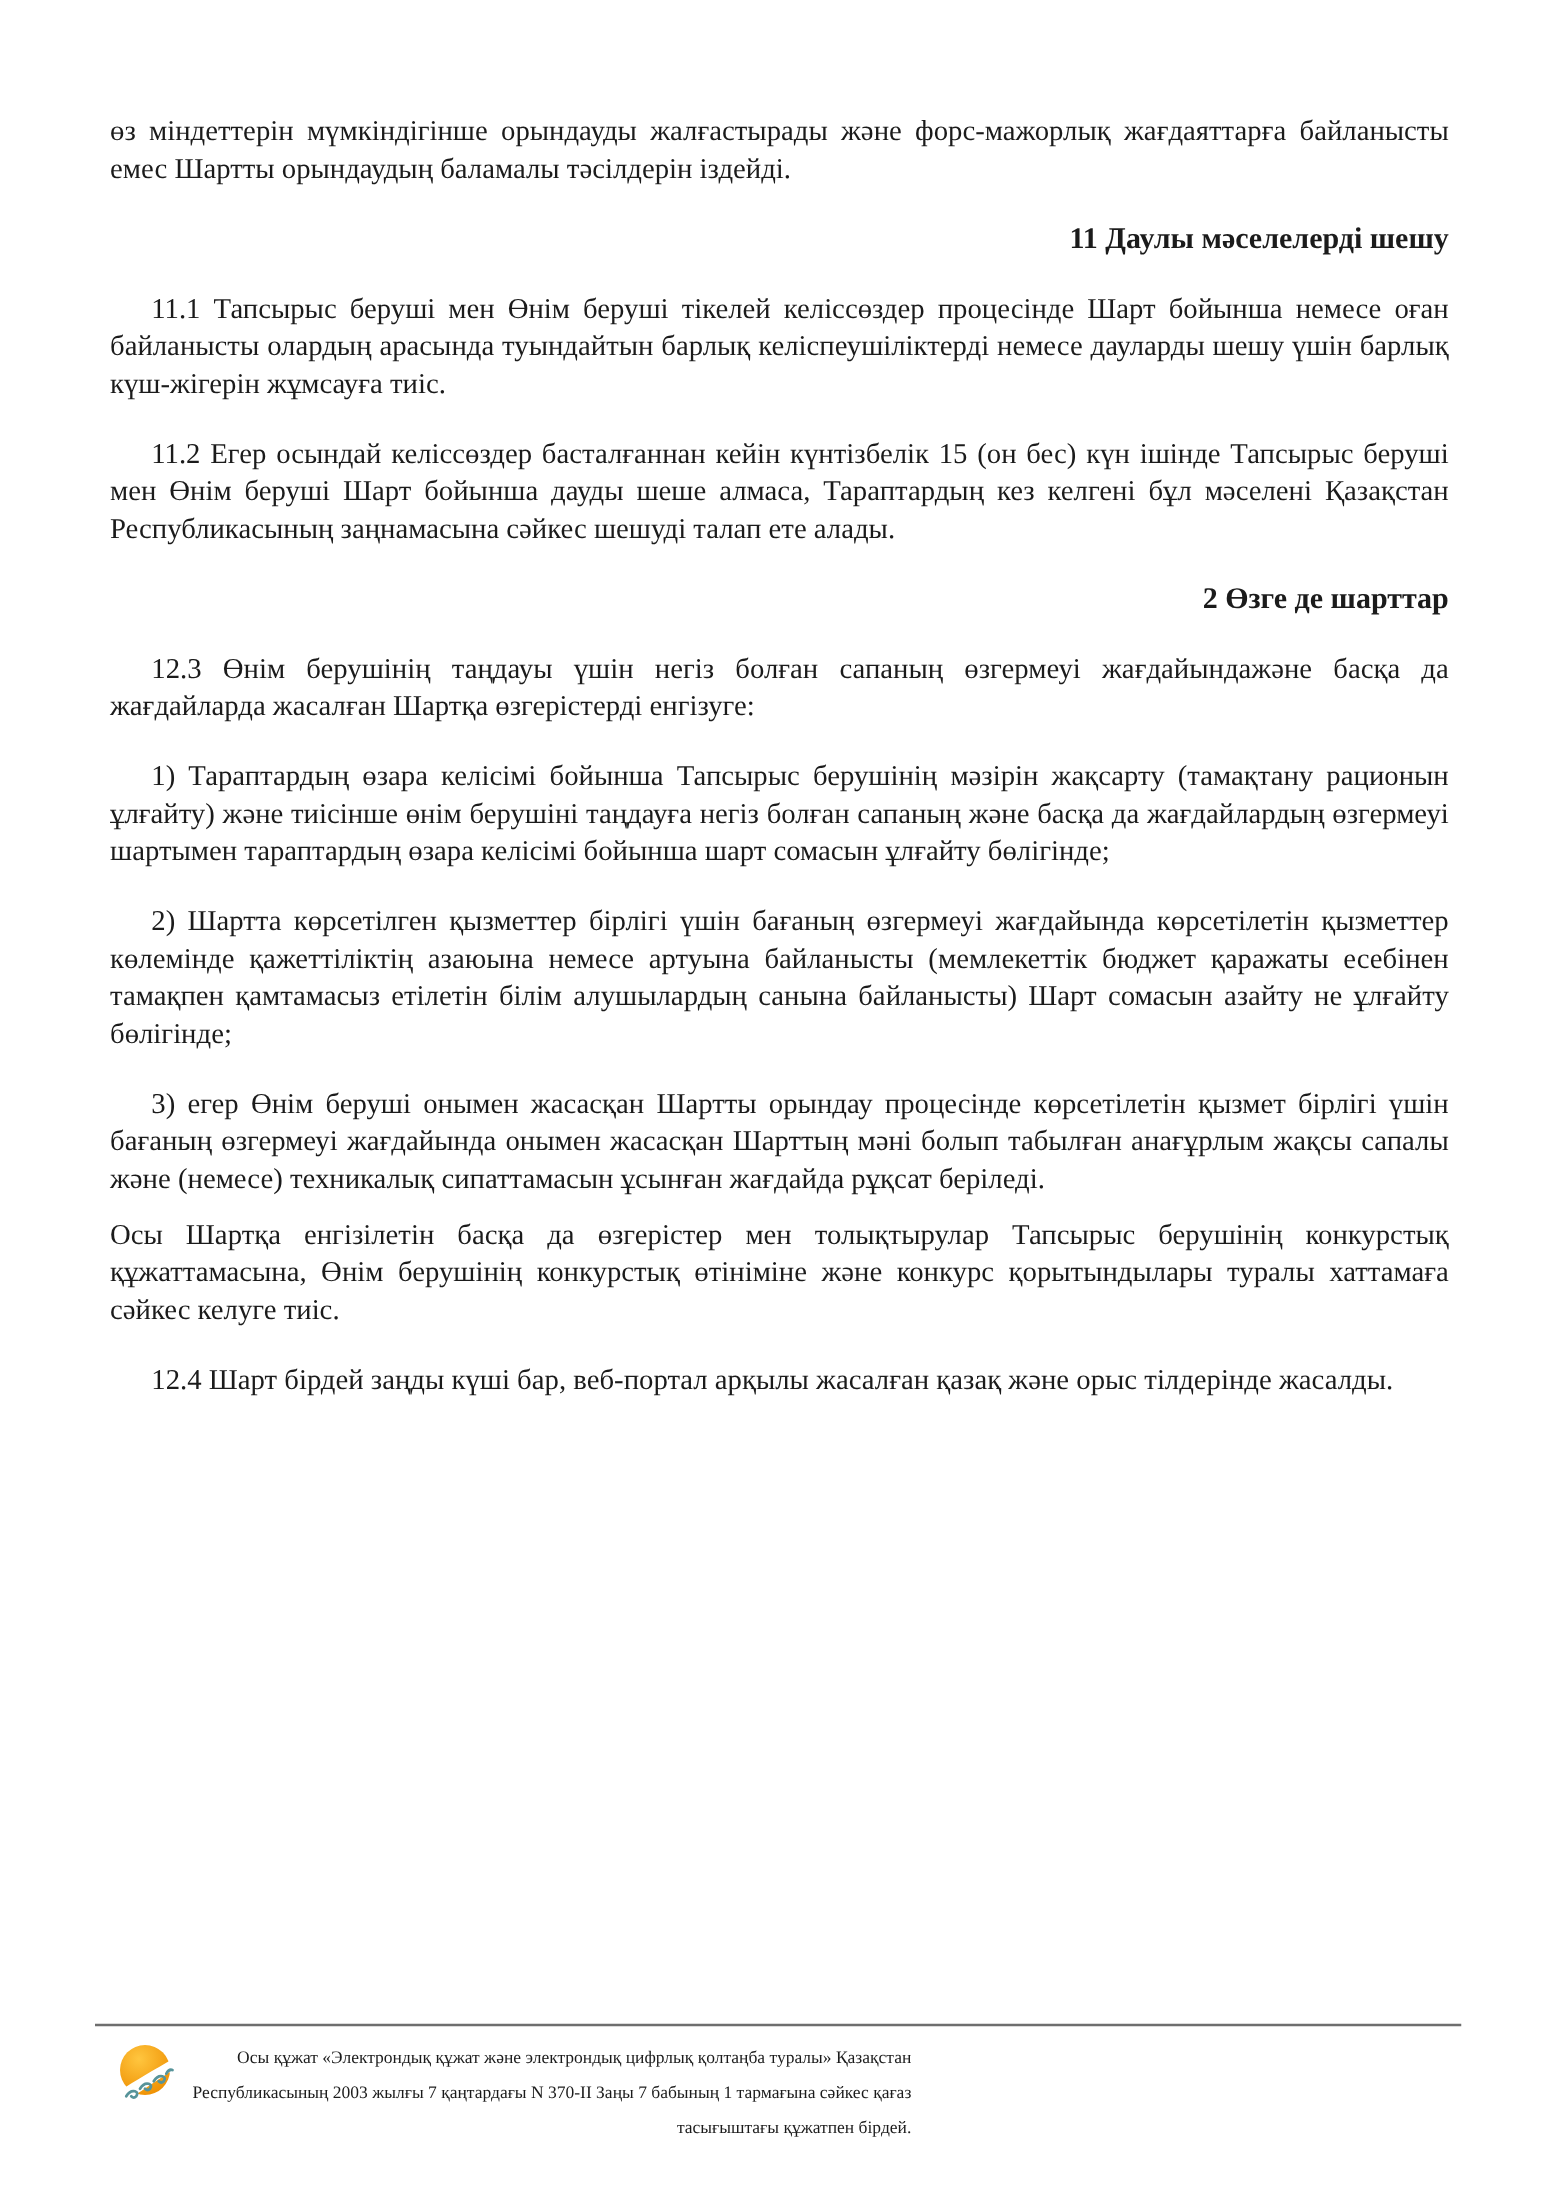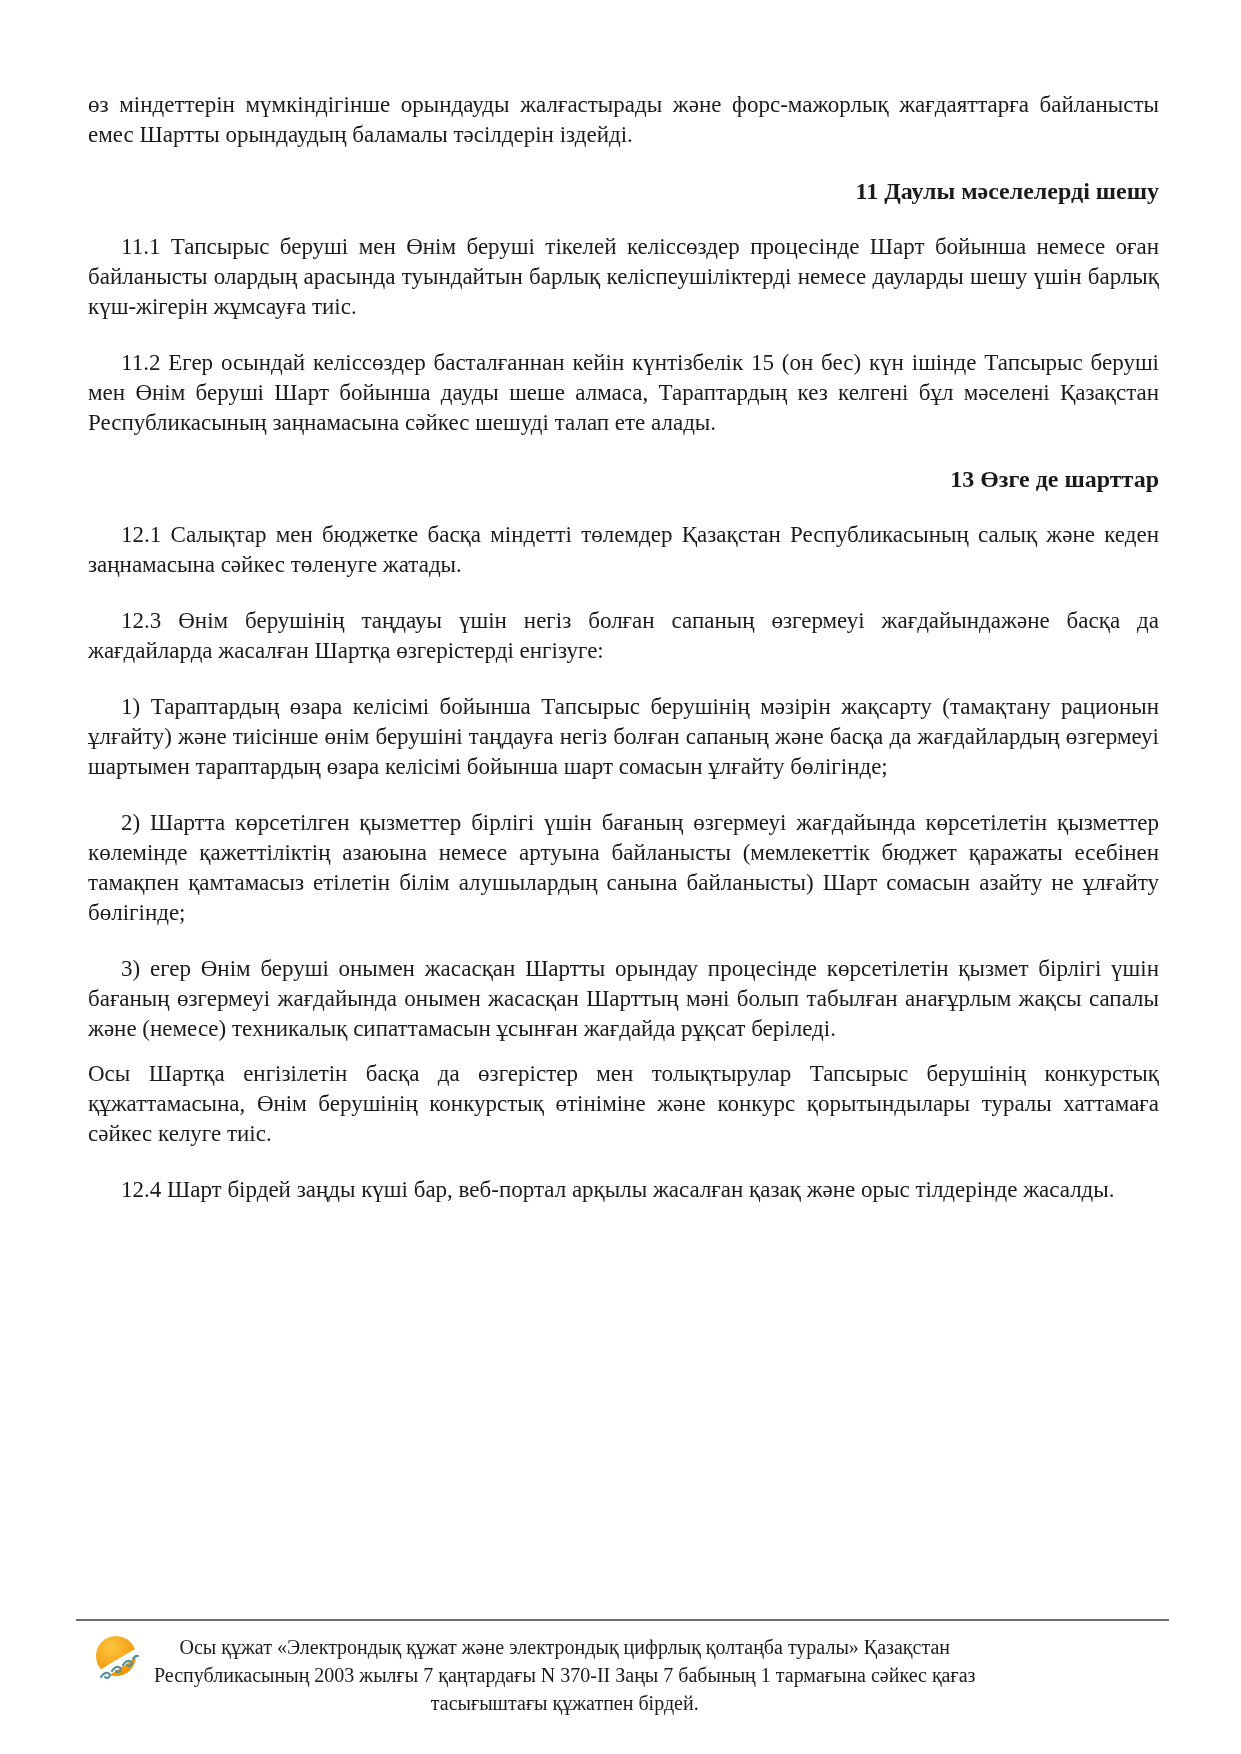--- a/index.html
+++ b/index.html
@@ -59,43 +59,42 @@
     display: flex;
     align-items: flex-start;
   }
   .footer-logo {
     flex: 0 0 auto;
     width: 46px;
     height: 48px;
     margin: 2px 14px 0 18px;
   }
   .footer-text {
-    font-size: 20px;
+    font-size: 14px;
     line-height: 28px;
     color: #1b1b1b;
-    text-align: center;
+    text-align: right;
   }
 </style>
 </head>
 <body>
 
 <div class="page">
 
   <div class="content">
 
     <p class="no-indent">өз міндеттерін мүмкіндігінше орындауды жалғастырады және форс-мажорлық жағдаяттарға байланысты емес Шартты орындаудың баламалы тәсілдерін іздейді.</p>
 
     <h2>11 Даулы мәселелерді шешу</h2>
 
     <p>11.1 Тапсырыс беруші мен Өнім беруші тікелей келіссөздер процесінде Шарт бойынша немесе оған байланысты олардың арасында туындайтын барлық келіспеушіліктерді немесе дауларды шешу үшін барлық күш-жігерін жұмсауға тиіс.</p>
     <p>11.2 Егер осындай келіссөздер басталғаннан кейін күнтізбелік 15 (он бес) күн ішінде Тапсырыс беруші мен Өнім беруші Шарт бойынша дауды шеше алмаса, Тараптардың кез келгені бұл мәселені Қазақстан Республикасының заңнамасына сәйкес шешуді талап ете алады.</p>
 
-    <h2>13 Өзге де шарттар</h2>
+    <h2>2 Өзге де шарттар</h2>
 
-    <p>12.1 Салықтар мен бюджетке басқа міндетті төлемдер Қазақстан Республикасының салық және кеден заңнамасына сәйкес төленуге жатады.</p>
     <p>12.3 Өнім берушінің таңдауы үшін негіз болған сапаның өзгермеуі жағдайындажәне басқа да жағдайларда жасалған Шартқа өзгерістерді енгізуге:</p>
     <p>1) Тараптардың өзара келісімі бойынша Тапсырыс берушінің мәзірін жақсарту (тамақтану рационын ұлғайту) және тиісінше өнім берушіні таңдауға негіз болған сапаның және басқа да жағдайлардың өзгермеуі шартымен тараптардың өзара келісімі бойынша шарт сомасын ұлғайту бөлігінде;</p>
     <p>2) Шартта көрсетілген қызметтер бірлігі үшін бағаның өзгермеуі жағдайында көрсетілетін қызметтер көлемінде қажеттіліктің азаюына немесе артуына байланысты (мемлекеттік бюджет қаражаты есебінен тамақпен қамтамасыз етілетін білім алушылардың санына байланысты) Шарт сомасын азайту не ұлғайту бөлігінде;</p>
     <p class="tight">3) егер Өнім беруші онымен жасасқан Шартты орындау процесінде көрсетілетін қызмет бірлігі үшін бағаның өзгермеуі жағдайында онымен жасасқан Шарттың мәні болып табылған анағұрлым жақсы сапалы және (немесе) техникалық сипаттамасын ұсынған жағдайда рұқсат беріледі.</p>
     <p class="no-indent">Осы Шартқа енгізілетін басқа да өзгерістер мен толықтырулар Тапсырыс берушінің конкурстық құжаттамасына, Өнім берушінің конкурстық өтініміне және конкурс қорытындылары туралы хаттамаға сәйкес келуге тиіс.</p>
     <p>12.4 Шарт бірдей заңды күші бар, веб-портал арқылы жасалған қазақ және орыс тілдерінде жасалды.</p>
 
 
   </div>
 

